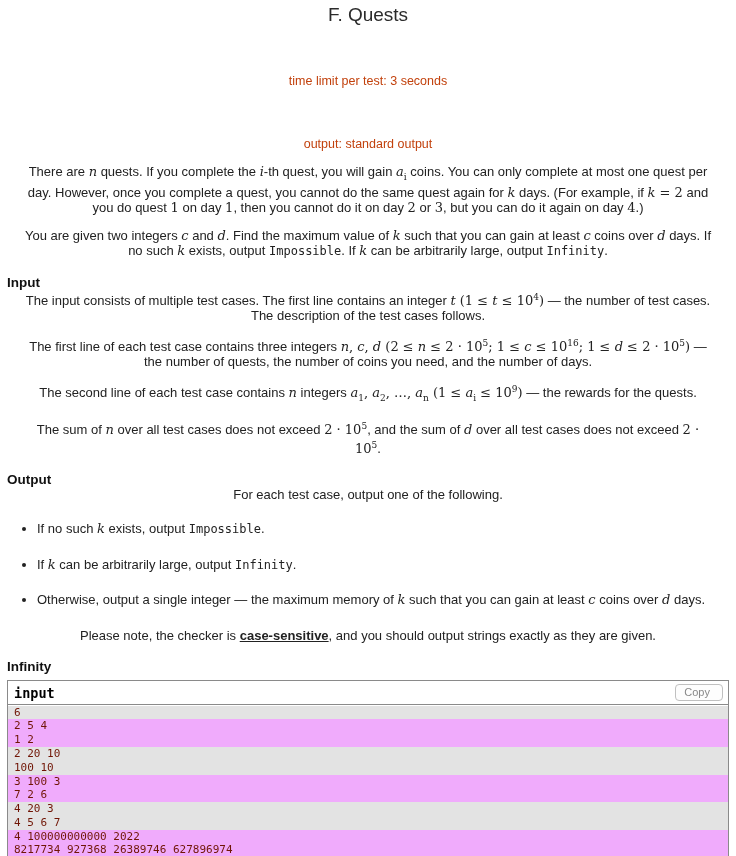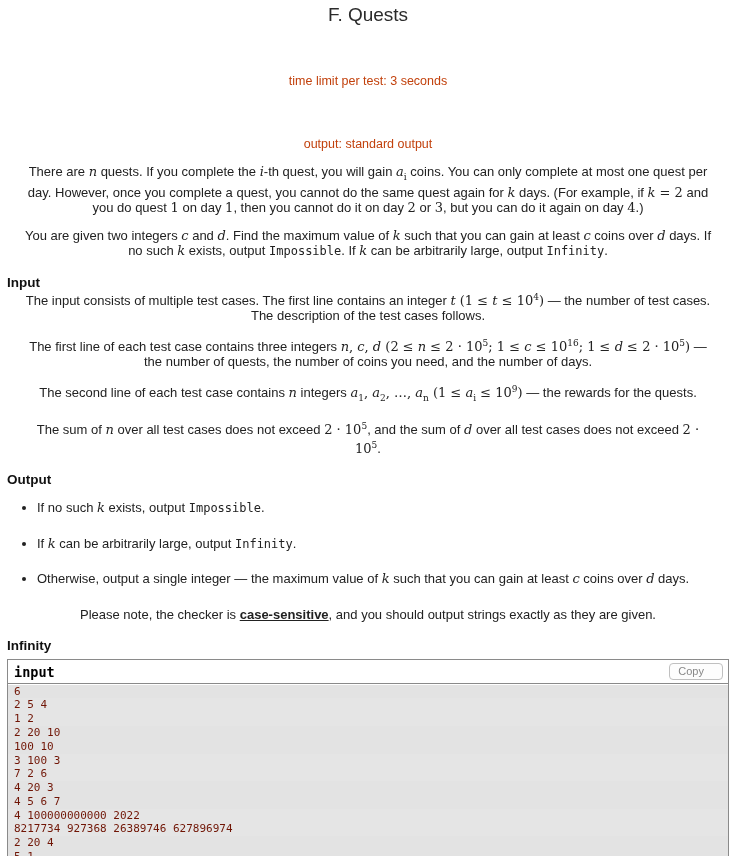--- a/index.html
+++ b/index.html
@@ -35,34 +35,34 @@
   .sample-test { border:1px solid #8a8a8a; margin-top:6px; }
   .sample-block-input { border-bottom:1px solid #8a8a8a; }
   .sample-header { position:relative; padding:4px 6px 3px 6px; border-bottom:1px solid #8a8a8a; background:#fff; }
   .sample-title { font-family:"DejaVu Sans Mono", monospace; font-weight:bold; font-size:13.5px; color:#000; }
   .copy-btn {
     position:absolute; right:5px; top:3px;
     font-family:"Liberation Sans", sans-serif;
     font-size:11px; color:#888;
     border:1px solid #c0c0c0; border-radius:4px;
     background:#fdfdfd;
-    padding:1px 18px 2px 8px;
+    padding:1px 12px 2px 8px;
     cursor:pointer;
   }
   .sample-body {
     margin:0; padding:1px 0 2px 0;
     font-family:"DejaVu Sans Mono", monospace;
     font-size:11px;
     color:#701505;
     background:#fff;
     white-space:pre;
   }
   .code-line { line-height:13.8px; padding:0 6px; }
   .shade-1 { background:#e3e3e3; }
-  .shade-0 { background:#e5e5e5; }
+  .shade-0 { background:#f0abfc; }
 </style>
 </head>
 <body>
 
 <div class="page">
 
   <div class="problem-header">
     <div class="problem-title">F. Quests</div>
     <div class="prop-line">time limit per test: 3 seconds</div>
     <div class="prop-line">output: standard output</div>
@@ -76,24 +76,25 @@
   <div>
     <div class="section-title tight">Input</div>
     <p class="stmt" style="margin-top:6px"><span class="seg-t">The input consists of multiple test cases. The first line contains an integer </span><span class="seg-i">t</span><span class="seg-n"> (1 ≤ </span><span class="seg-i">t</span><span class="seg-n"> ≤ 10</span><sup class="seg-m">4</sup><span class="seg-n">)</span><span class="seg-t"> — the number of test cases. The description of the test cases follows.</span></p>
     <p class="stmt"><span class="seg-t">The first line of each test case contains three integers </span><span class="seg-i">n</span><span class="seg-n">, </span><span class="seg-i">c</span><span class="seg-n">, </span><span class="seg-i">d</span><span class="seg-n"> (2 ≤ </span><span class="seg-i">n</span><span class="seg-n"> ≤ 2 · 10</span><sup class="seg-m">5</sup><span class="seg-n">; 1 ≤ </span><span class="seg-i">c</span><span class="seg-n"> ≤ 10</span><sup class="seg-m">16</sup><span class="seg-n">; 1 ≤ </span><span class="seg-i">d</span><span class="seg-n"> ≤ 2 · 10</span><sup class="seg-m">5</sup><span class="seg-n">)</span><span class="seg-t"> — the number of quests, the number of coins you need, and the number of days.</span></p>
     <p class="stmt"><span class="seg-t">The second line of each test case contains </span><span class="seg-i">n</span><span class="seg-t"> integers </span><span class="seg-i">a</span><sub class="seg-m">1</sub><span class="seg-n">, </span><span class="seg-i">a</span><sub class="seg-m">2</sub><span class="seg-n">, …, </span><span class="seg-i">a</span><sub class="seg-m">n</sub><span class="seg-n"> (1 ≤ </span><span class="seg-i">a</span><sub class="seg-m">i</sub><span class="seg-n"> ≤ 10</span><sup class="seg-m">9</sup><span class="seg-n">)</span><span class="seg-t"> — the rewards for the quests.</span></p>
     <p class="stmt"><span class="seg-t">The sum of </span><span class="seg-i">n</span><span class="seg-t"> over all test cases does not exceed </span><span class="seg-n">2 · 10</span><sup class="seg-m">5</sup><span class="seg-t">, and the sum of </span><span class="seg-i">d</span><span class="seg-t"> over all test cases does not exceed </span><span class="seg-n">2 · 10</span><sup class="seg-m">5</sup><span class="seg-t">.</span></p>
   </div>
 
   <div>
     <div class="section-title tight">Output</div>
+    <p class="stmt" style="margin-top:6px"><span class="seg-t">For each test case, output one of the following.</span></p>
     <ul class="out-list">
       <li><span class="seg-t">If no such </span><span class="seg-i">k</span><span class="seg-t"> exists, output </span><span class="seg-tt">Impossible</span><span class="seg-t">.</span></li>
       <li><span class="seg-t">If </span><span class="seg-i">k</span><span class="seg-t"> can be arbitrarily large, output </span><span class="seg-tt">Infinity</span><span class="seg-t">.</span></li>
-      <li><span class="seg-t">Otherwise, output a single integer — the maximum value of </span><span class="seg-i">k</span><span class="seg-t"> such that you can gain at least </span><span class="seg-i">c</span><span class="seg-t"> coins over </span><span class="seg-i">d</span><span class="seg-t"> days.</span></li>
+      <li><span class="seg-t">Otherwise, output a single integer — the maximum memory of </span><span class="seg-i">k</span><span class="seg-t"> such that you can gain at least </span><span class="seg-i">c</span><span class="seg-t"> coins over </span><span class="seg-i">d</span><span class="seg-t"> days.</span></li>
     </ul>
     <p class="stmt"><span class="seg-t">Please note, the checker is </span><span class="seg-b">case-sensitive</span><span class="seg-t">, and you should output strings exactly as they are given.</span></p>
   </div>
 
   <div>
     <div class="section-title">Infinity</div>
 
     <div class="sample-test">
 
       <div class="sample-block-input">

